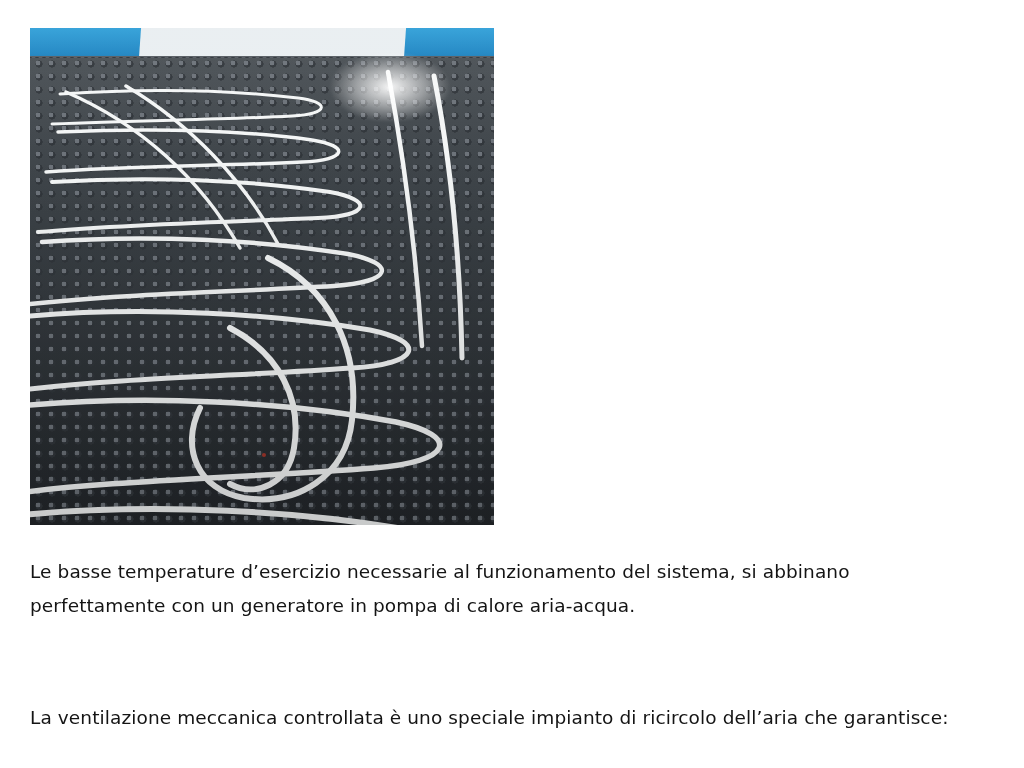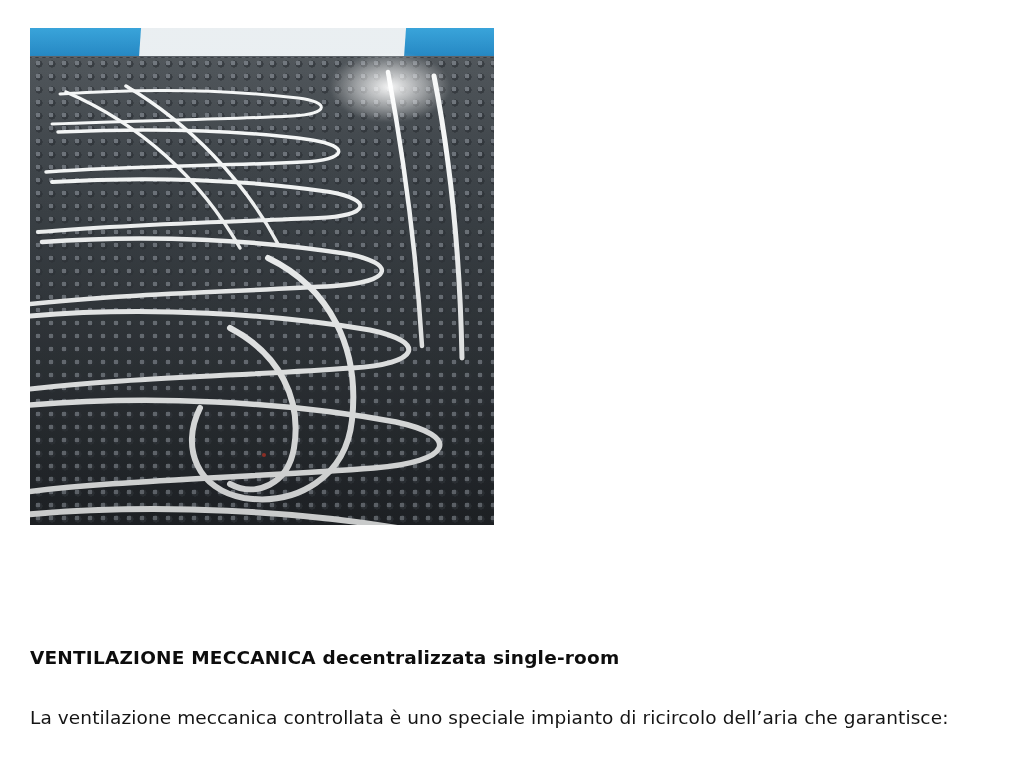--- a/index.html
+++ b/index.html
@@ -174,18 +174,18 @@
           </g>
         </svg>
       </div>
 
       <div class="glare"></div>
       <div class="dot-red"></div>
       <div class="shade"></div>
     </div>
   </div>
 
+  <p class="body-text para-1">Le basse temperature d’esercizio necessarie al funzionamento del sistema, si abbinano perfettamente con un generatore in pompa di calore aria-acqua.</p>
 
-  <h2 class="heading">VENTILAZIONE MECCANICA decentralizzata single-room</h2>
 
   <p class="body-text para-2">La ventilazione meccanica controllata è uno speciale impianto di ricircolo dell’aria che garantisce:</p>
 
 </div>
 
 </body></html>

